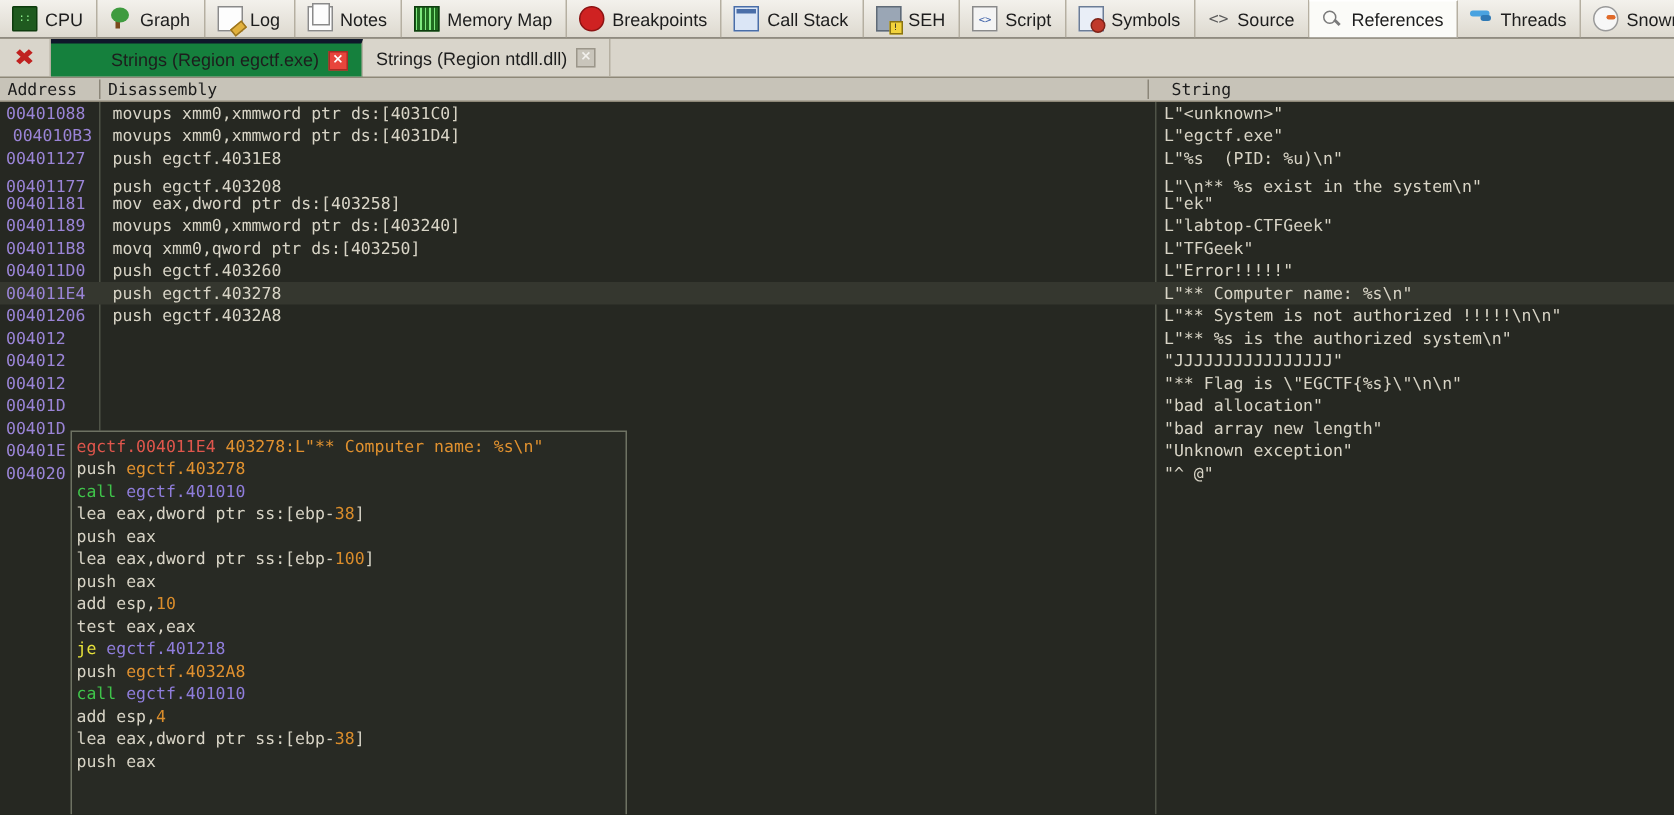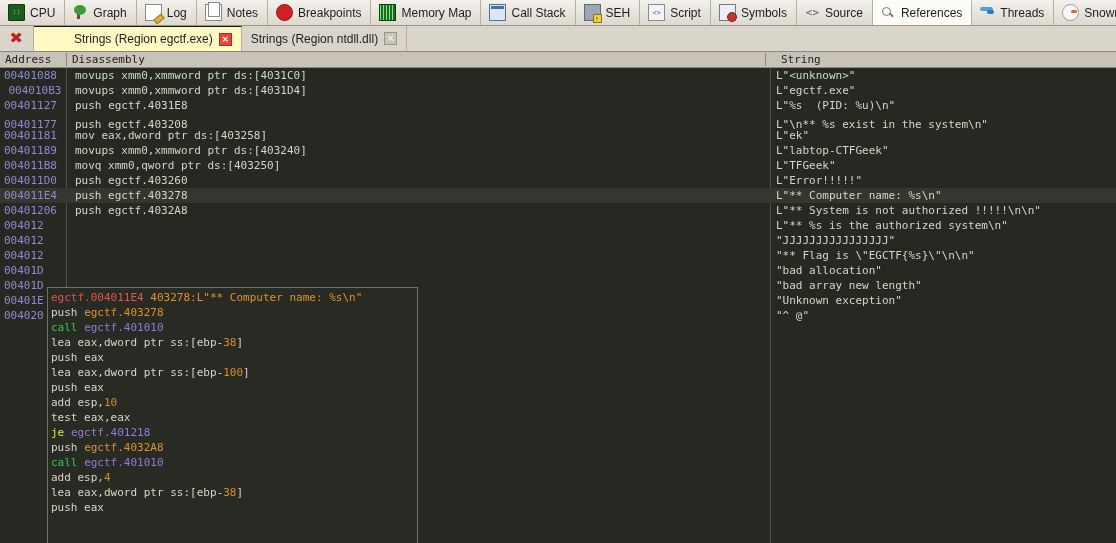--- a/index.html
+++ b/index.html
@@ -126,21 +126,21 @@
   .stab {
     height: 25px;
     display: flex;
     align-items: center;
     gap: 6px;
     padding: 0 9px;
     border-right: 1px solid #b5afa1;
     box-sizing: border-box;
     white-space: nowrap;
   }
-  .stab.active { background: #fef9c3; border-top: 1px solid #0f172a; padding-left: 40px; }
+  .stab.active { background: #15803d; border-top: 3px solid #0f172a; padding-left: 40px; }
   .tabclose {
     width: 13px; height: 13px;
     background: #e8453c;
     border: 1px solid #a82b24;
     color: #ffffff;
     font-family: "DejaVu Sans", sans-serif;
     font-size: 9px;
     line-height: 11px;
     text-align: center;
     font-weight: bold;
@@ -277,26 +277,26 @@
       </div>
       <div class="vtab">
         <span class="ico ic-page"></span>
         <span>Log</span>
       </div>
       <div class="vtab">
         <span class="ico ic-notes"></span>
         <span>Notes</span>
       </div>
       <div class="vtab">
+        <span class="ico ic-mem"></span>
+        <span>Memory Map</span>
+      </div>
+      <div class="vtab">
         <span class="ico ic-bp"></span>
         <span>Breakpoints</span>
-      </div>
-      <div class="vtab">
-        <span class="ico ic-mem"></span>
-        <span>Memory Map</span>
       </div>
       <div class="vtab">
         <span class="ico ic-stack"></span>
         <span>Call Stack</span>
       </div>
       <div class="vtab">
         <span class="ico ic-seh"></span>
         <span>SEH</span>
       </div>
       <div class="vtab">

